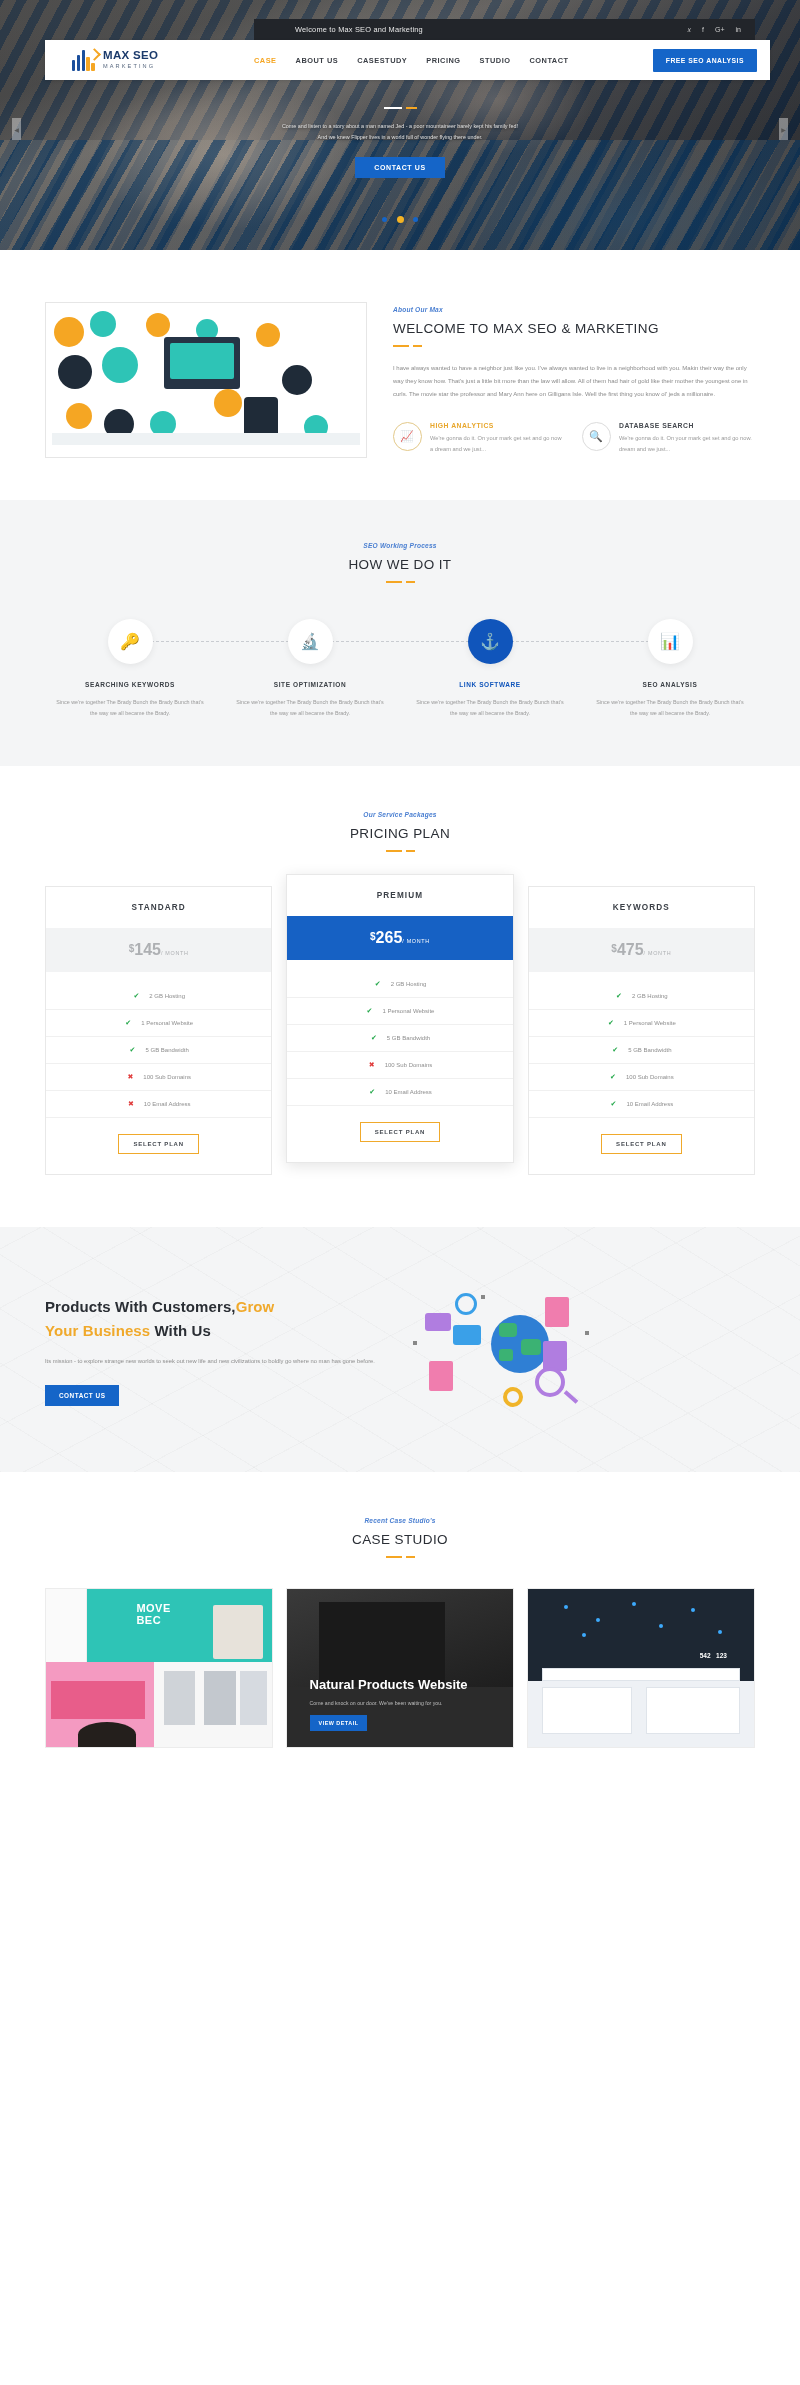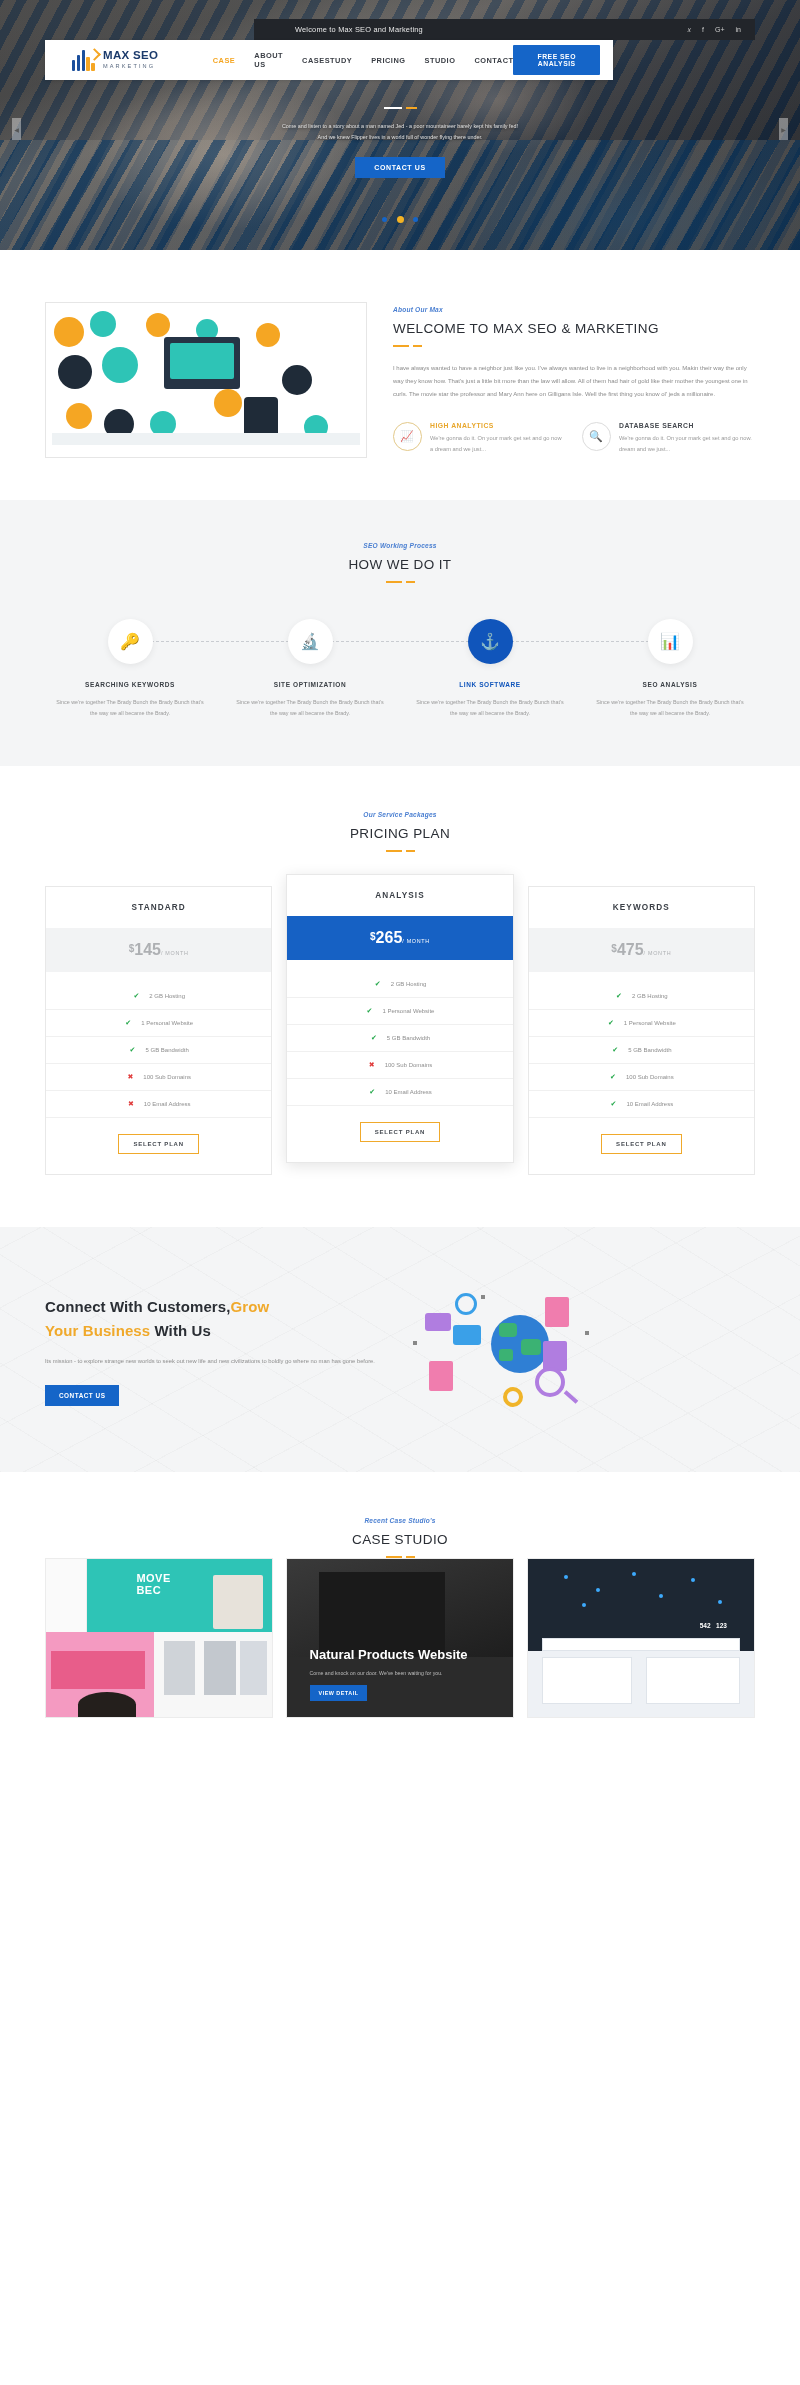--- a/index.html
+++ b/index.html
@@ -25,21 +25,21 @@
       radial-gradient(ellipse 300px 120px at 78% 88%, rgba(25,70,110,.55), transparent 65%),
       repeating-linear-gradient(-62deg, rgba(15,55,95,.40) 0 9px, rgba(150,148,140,.22) 9px 20px);
     opacity:.85;
   }
   .hero:after{
     content:""; position:absolute; left:0; right:0; bottom:0; height:110px;
     background:repeating-linear-gradient(-60deg, rgba(12,58,100,.75) 0 11px, rgba(160,158,150,.30) 11px 24px);
     opacity:.75;
   }
 
-  .navwrap { position:absolute; left:45px; top:19px; width:568px; z-index:9; }
+  .navwrap { position:absolute; left:45px; top:19px; width:725px; z-index:9; }
   .topbar {
     height:21px; background:#22252a; display:flex; align-items:center;
     padding:0 14px 0 0; margin-left:209px; width:501px; color:#e8e8e8;
   }
   .topbar .welcome { font-size:7.4px; letter-spacing:.2px; padding-left:41px; }
   .topbar .socials { margin-left:auto; display:flex; gap:11px; align-items:center; }
   .topbar .socials span { font-size:7px; color:#cfcfcf; }
 
   .navbar {
     background:#fff; height:40px; display:flex; align-items:center;
@@ -159,21 +159,21 @@
   .connect-left { width:330px; flex:none; position:relative; z-index:2; }
   .connect-h { font-size:15px; font-weight:bold; color:#2a2e34; line-height:1.55; letter-spacing:.1px; }
   .connect-h .y { color:#f0a92b; }
   .connect-p { font-size:5.8px; color:#8e8e8e; line-height:2.05; margin-top:14px; }
   .connect-btn { margin-top:17px; background:#1565c8; color:#fff; border:none; cursor:pointer;
                  font-size:6.4px; font-weight:bold; letter-spacing:.5px; padding:7px 14px; }
   .connect-art { flex:1; height:135px; position:relative; z-index:2; }
 
   
   .case { background:#fff; padding:45px 45px 0; }
-  .cases { display:flex; gap:13px; }
+  .cases { display:flex; gap:13px; margin-top:30px; }
   .card { flex:1; height:160px; position:relative; overflow:hidden; border:1px solid #ececec; }
   .c1 { background:#fff; }
   .c1 .teal { position:absolute; left:18%; top:0; right:0; height:46%; background:#2ec4b6; }
   .c1 .pink { position:absolute; left:0; top:46%; width:48%; bottom:0; background:#f49ac1; }
   .c1 .white{ position:absolute; left:48%; top:46%; right:0; bottom:0; background:#f7f7f7; }
   .c1 .rail { position:absolute; left:0; top:0; width:18%; bottom:46%; background:#fafafa; border-right:1px solid #eee; }
   .c1 .mv { position:absolute; left:40%; top:9%; color:#fff; font-size:11px; font-weight:bold;
             line-height:1.05; letter-spacing:.5px; }
   .c2 { background:#2b2b2b; }
   .c2 .top { position:absolute; inset:0 0 38% 0; background:linear-gradient(160deg,#3a3a3a,#1e1e1e); }
@@ -370,21 +370,21 @@
             </li>
           <li>
               <span class="mk no">✖</span>
               <span>10 Email Address</span>
             </li>
         </ul>
         <button class="pbtn">SELECT PLAN</button>
       </div>
 
       <div class="plan feat-plan">
-        <div class="pname">ANALYSIS</div>
+        <div class="pname">PREMIUM</div>
         <div class="pprice">
           <span class="cur">$</span><span class="amt">265</span><span class="per">/ MONTH</span>
         </div>
         <ul class="plist">
           <li>
               <span class="mk">✔</span>
               <span>2 GB Hosting</span>
             </li>
           <li>
               <span class="mk">✔</span>
@@ -435,21 +435,21 @@
         </ul>
         <button class="pbtn">SELECT PLAN</button>
       </div>
 
     </div>
   </section>
 
   <section class="connect">
     <div class="connect-left">
       <h2 class="connect-h">
-        <span>Connect With Customers,</span><span class="y">Grow</span><br>
+        <span>Products With Customers,</span><span class="y">Grow</span><br>
         <span class="y">Your Business</span><span> With Us</span>
       </h2>
       <p class="connect-p">Its mission - to explore strange new worlds to seek out new life and new civilizations to boldly go where no man has gone before.</p>
       <button class="connect-btn">CONTACT US</button>
     </div>
     <div class="connect-art">
       <span style="position:absolute;left:96px;top:32px;width:58px;height:58px;border-radius:50%;background:#2f7fd4;"></span>
       <span style="position:absolute;left:104px;top:40px;width:18px;height:14px;background:#3bb273;border-radius:4px;"></span>
       <span style="position:absolute;left:126px;top:56px;width:20px;height:16px;background:#3bb273;border-radius:4px;"></span>
       <span style="position:absolute;left:104px;top:66px;width:14px;height:12px;background:#3bb273;border-radius:3px;"></span>

